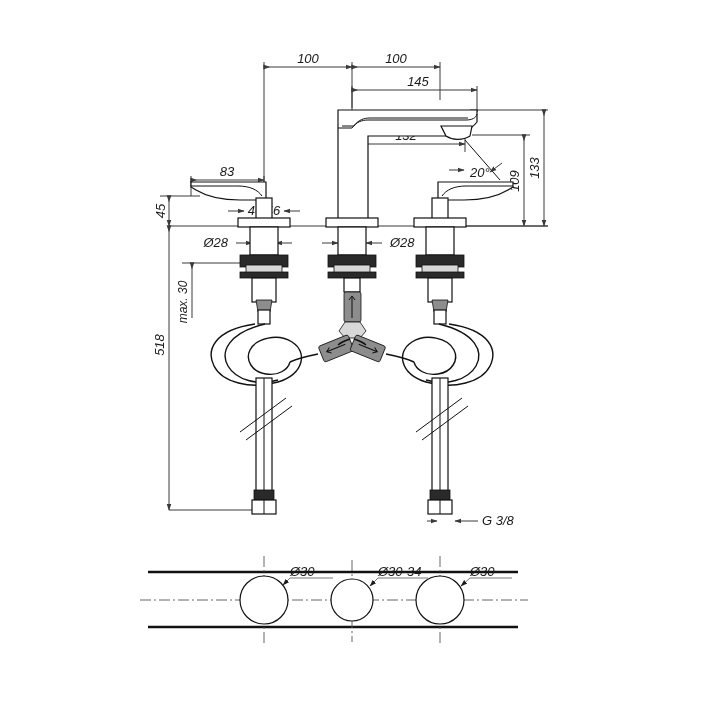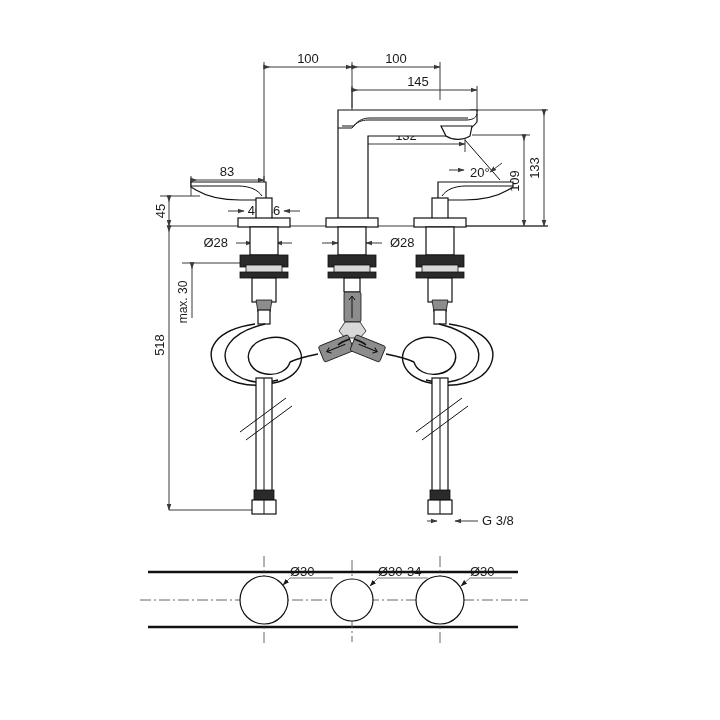--- a/index.html
+++ b/index.html
@@ -11,20 +11,21 @@
     width: 720px;
     height: 720px;
     font-family: "Liberation Sans", sans-serif;
     overflow: hidden;
   }
   #drawing-root {
     position: relative;
     width: 720px;
     height: 720px;
     background: #ffffff;
+    font-style: italic;
   }
   svg#tech-drawing {
     display: block;
     width: 720px;
     height: 720px;
   }
   text {
     font-family: "Liberation Sans", sans-serif;
     fill: #1a1a1a;
   }

